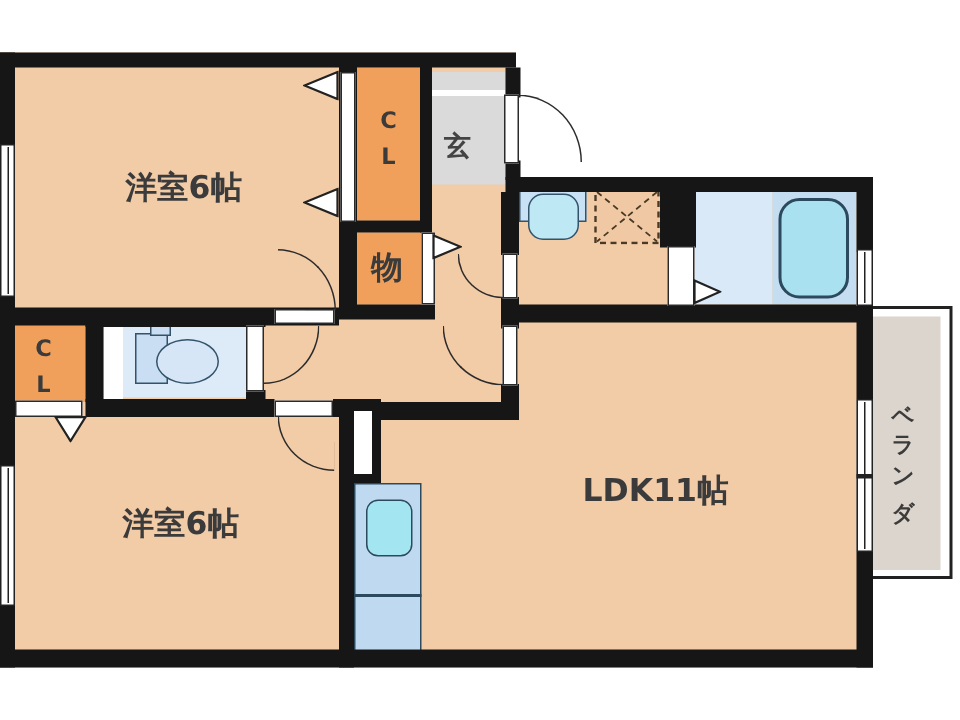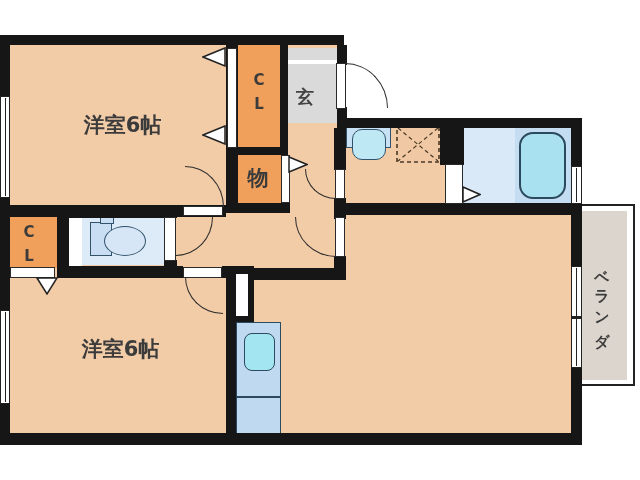--- a/index.html
+++ b/index.html
@@ -130,20 +130,21 @@
     </svg>
   <svg class="tri" style="left:36px;top:277px;" width="22" height="18">
       <polygon points="1,1 11,17 21,1" fill="#fff" stroke="#222" stroke-width="1.5"></polygon>
     </svg>
   <svg class="tri" style="left:462px;top:186px;" width="19" height="17">
       <polygon points="1,1 18,8.5 1,16" fill="#fff" stroke="#222" stroke-width="1.5"></polygon>
     </svg>
 
   <div class="room-label" style="left:40px;top:113px;width:165px;">洋室6帖</div>
   <div class="room-label" style="left:38px;top:337px;width:165px;">洋室6帖</div>
+  <div class="room-label" style="left:352px;top:315px;width:170px;">LDK11帖</div>
   <div class="small-label" style="left:292px;top:85px;width:26px;font-size:18px;color:#444;">玄</div>
   <div class="small-label" style="left:243px;top:164px;width:30px;font-size:21px;">物</div>
   <div class="cl-label" style="left:248px;top:68px;width:22px;">
     <span>C</span><br>
     <span>L</span>
   </div>
   <div class="cl-label" style="left:18px;top:220px;width:22px;">
     <span>C</span><br>
     <span>L</span>
   </div>

